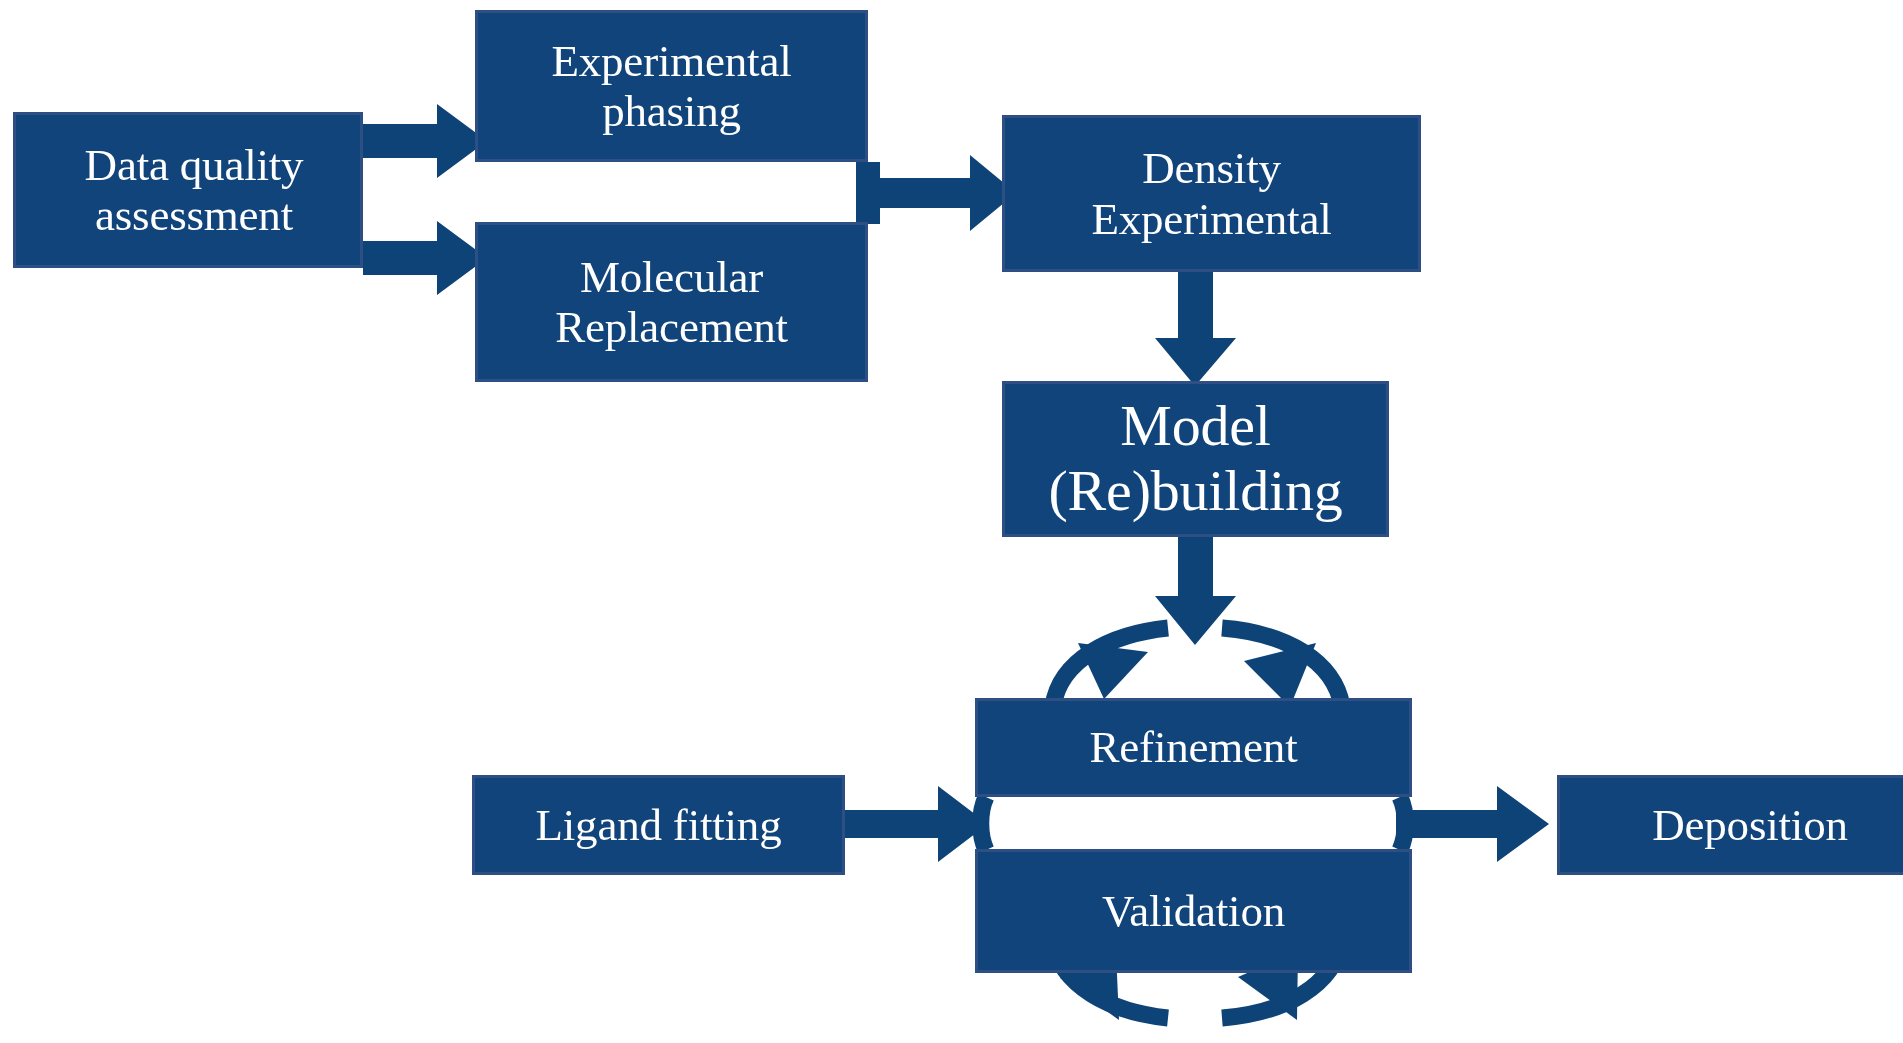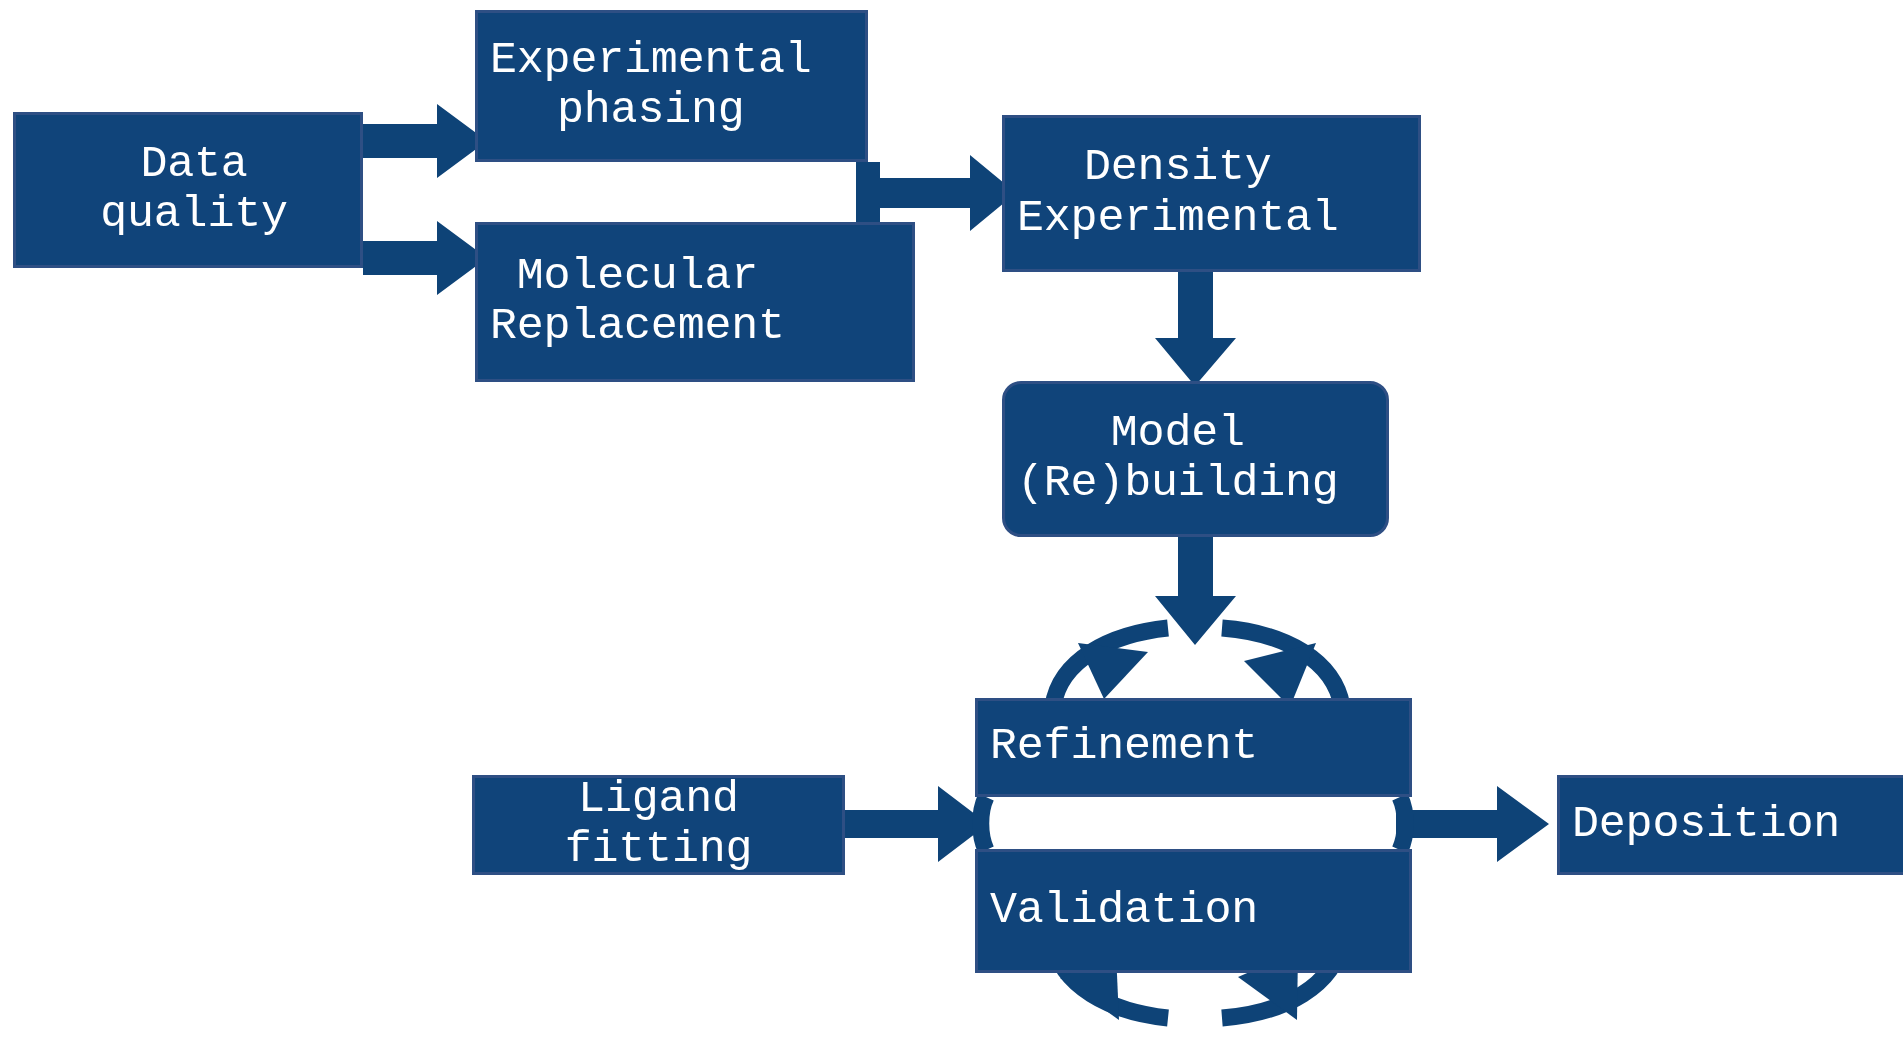--- a/index.html
+++ b/index.html
@@ -27,34 +27,35 @@
   }
   svg.layer.arrows { z-index: 1; }
   svg.layer.cycle   { z-index: 2; }
   .node {
     position: absolute;
     background: #10447A;
     border: 3px solid #2E4F84;
     box-sizing: border-box;
     display: flex;
     align-items: center;
+    justify-content: center;
     text-align: center;
     color: #ffffff;
-    font-family: Liberation Mono, monospace;
+    font-family: Liberation Serif, serif;
     font-weight: 400;
     line-height: 1.12;
     letter-spacing: -0.2px;
     z-index: 3;
   }
   .node span { display: block; padding: 0 6px; }
   .n-dataquality  { left: 13px;   top: 112px; width: 350px; height: 156px; font-size: 45px; padding-left: 12px; }
   .n-expphasing   { left: 475px;  top: 10px;  width: 393px; height: 152px; font-size: 45px; }
-  .n-molrep       { left: 475px;  top: 222px; width: 440px; height: 160px; font-size: 45px; }
+  .n-molrep       { left: 475px;  top: 222px; width: 393px; height: 160px; font-size: 45px; }
   .n-densitymod   { left: 1002px; top: 115px; width: 419px; height: 157px; font-size: 45px; }
-  .n-rebuilding   { left: 1002px; top: 381px; width: 387px; height: 156px; font-size: 45px; border-radius: 19px; }
+  .n-rebuilding   { left: 1002px; top: 381px; width: 387px; height: 156px; font-size: 58px; }
   .n-refinement   { left: 975px;  top: 698px; width: 437px; height: 99px;  font-size: 45px; }
   .n-validation   { left: 975px;  top: 849px; width: 437px; height: 124px;  font-size: 45px; }
   .n-ligand       { left: 472px;  top: 775px; width: 373px; height: 100px; font-size: 45px; }
   .n-deposition   { left: 1557px; top: 775px; width: 386px; height: 100px; font-size: 45px; }
 </style>
 </head>
 <body>
 
 <div id="canvas">
 
@@ -75,20 +76,21 @@
 
       <path d="M 845 810 L 938 810 L 938 786 L 988 824 L 938 862 L 938 838 L 845 838 Z"></path>
 
       <path d="M 1396 810 L 1497 810 L 1497 786 L 1549 824 L 1497 862 L 1497 838 L 1396 838 Z"></path>
     </g>
   </svg>
 
   <div class="node n-dataquality">
     <span>
       <span>Data quality</span>
+      <span>assessment</span>
     </span>
   </div>
 
   <div class="node n-expphasing">
     <span>
       <span>Experimental</span>
       <span>phasing</span>
     </span>
   </div>
 

